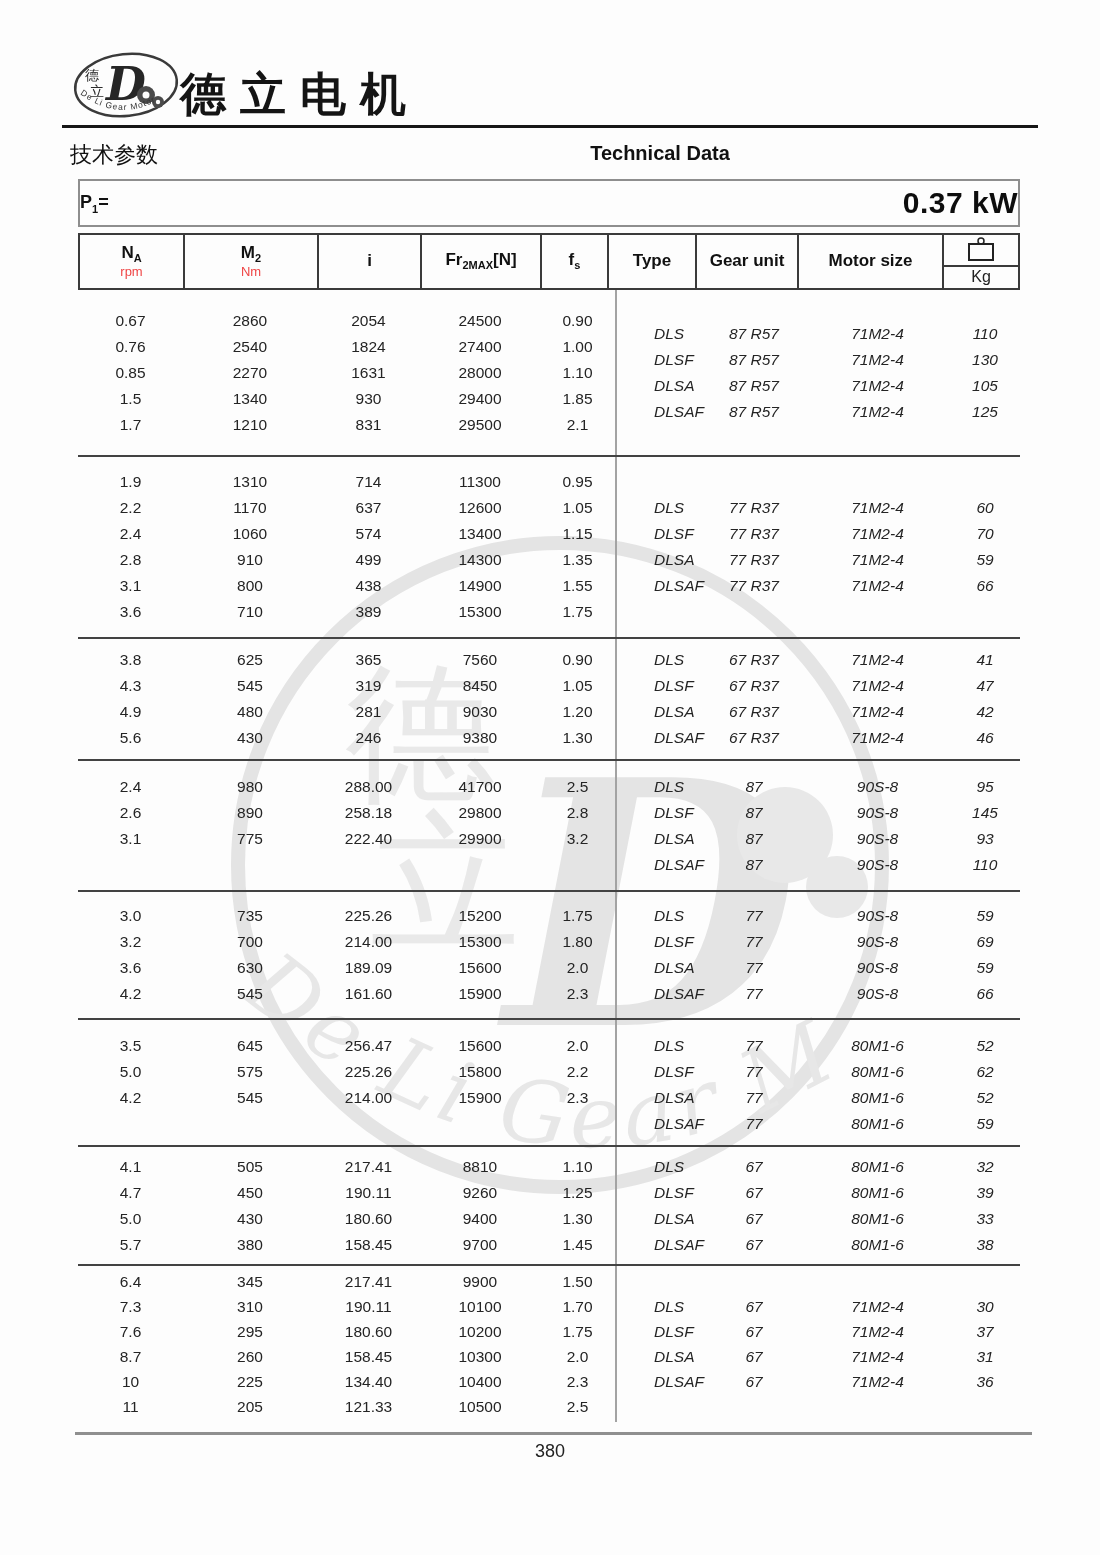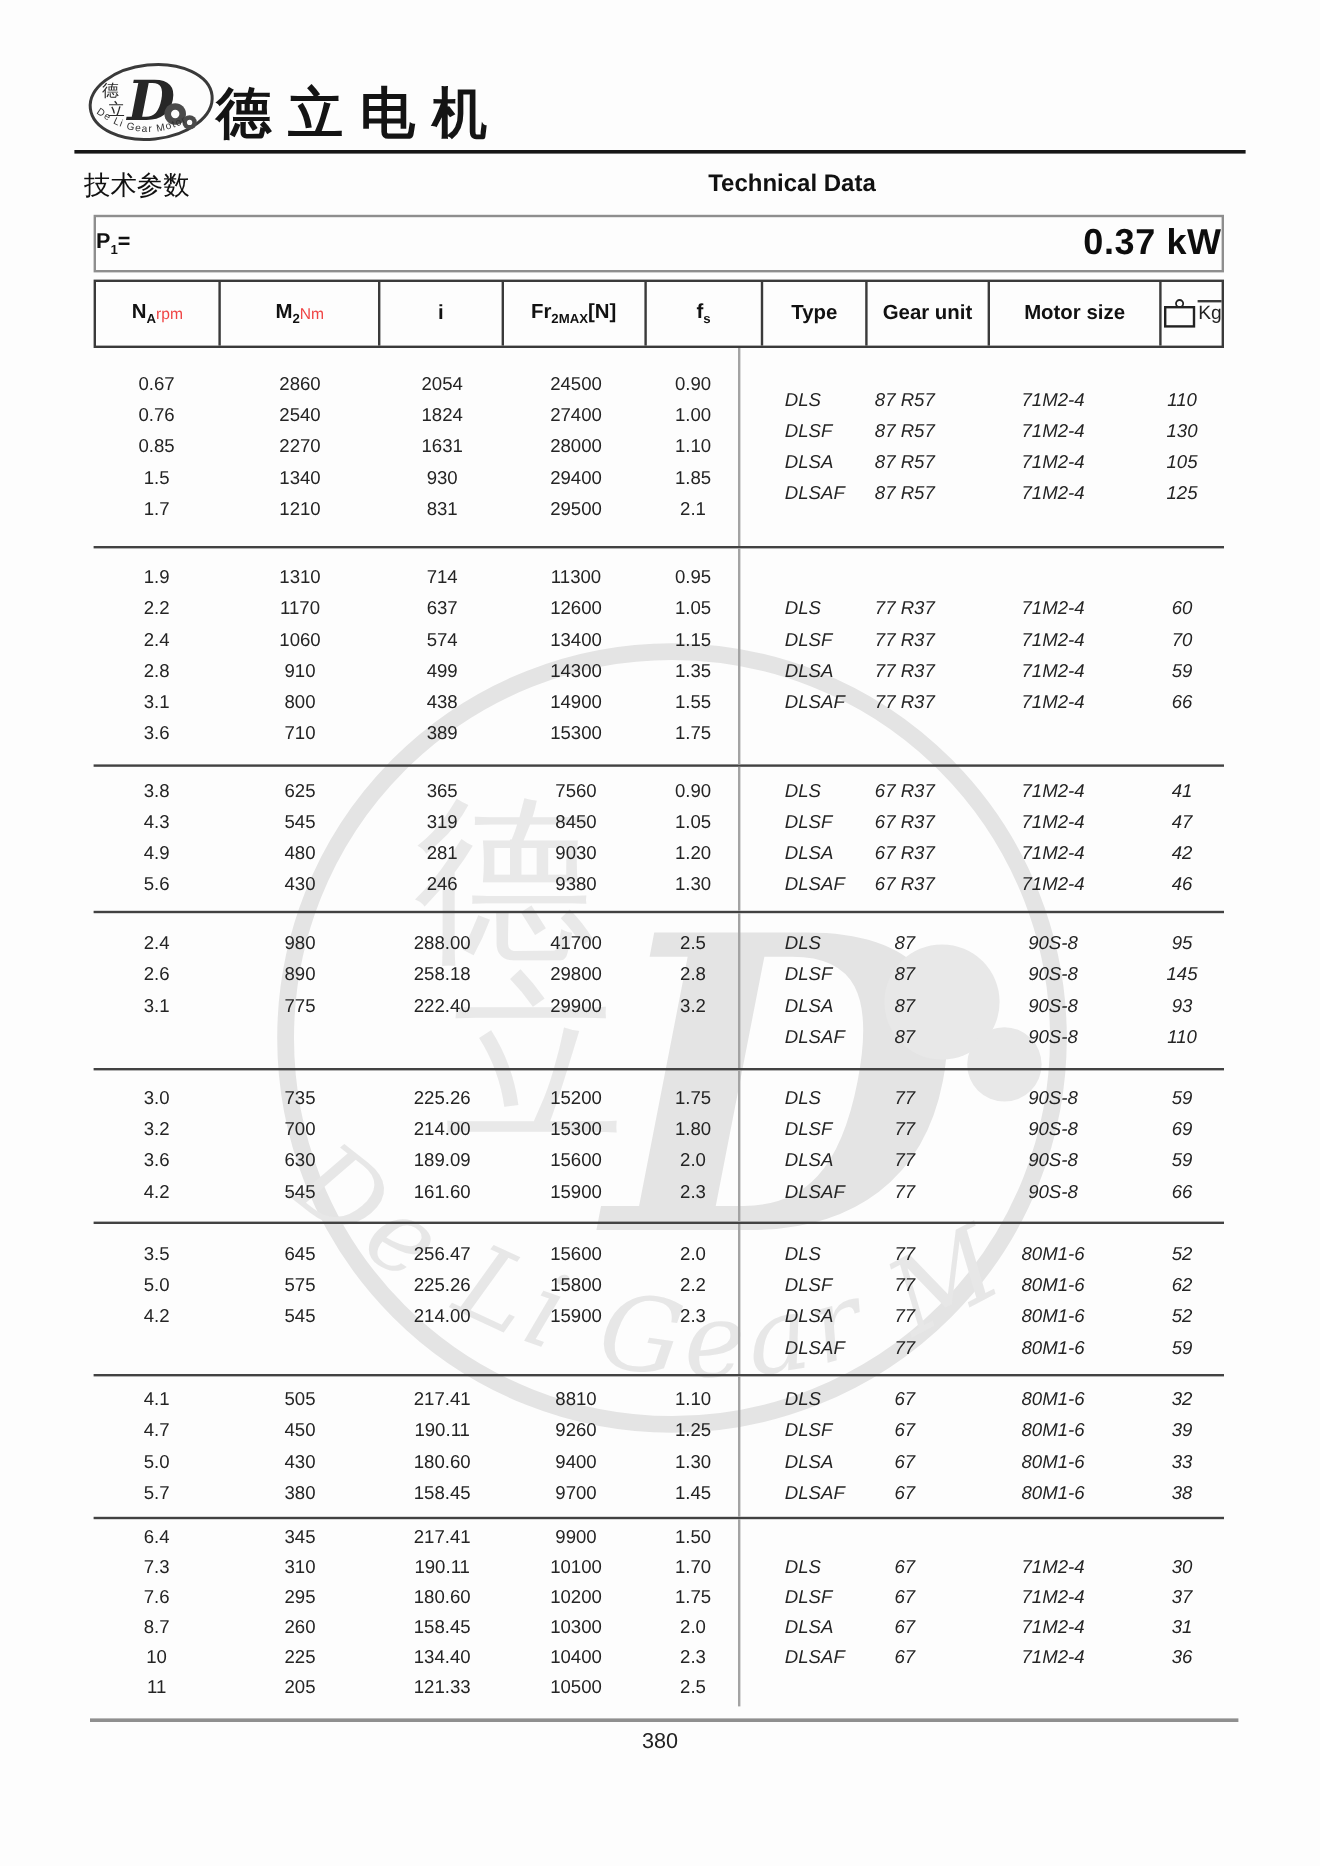--- a/index.html
+++ b/index.html
@@ -29,29 +29,29 @@
   .p-small{font-size:18px; font-weight:700; color:#111;}
   .p-small sub{font-size:11px; font-weight:700;}
   .p-big{font-size:30px; font-weight:700; color:#0d0d0d; letter-spacing:0.5px;}
   
   .thead{
     position:absolute; left:78px; top:233px; width:942px; height:57px; box-sizing:border-box;
     border:2px solid #3a3a3a; display:flex; z-index:2; background:transparent;
   }
   .th{
     box-sizing:border-box; border-right:2px solid #3a3a3a;
-    display:flex; flex-direction:row; align-items:center; justify-content:center;
+    display:flex; flex-direction:column; align-items:center; justify-content:center;
     line-height:1.1;
   }
   .th:last-child{border-right:none; flex:1;}
   .th-main{font-size:17px; font-weight:700; color:#111;}
   .th-main sub{font-size:11px; font-weight:700;}
   .th-unit{font-size:13px; color:#ef4444; margin-top:1px;}
   .w-na{width:105px}.w-m2{width:134px}.w-i{width:103px}.w-fr{width:120px}
-  .w-fs{width:98px}.w-type{width:88px}.w-gear{width:102px}.w-motor{width:145px}
+  .w-fs{width:67px}.w-type{width:88px}.w-gear{width:102px}.w-motor{width:145px}
   .th-kg{padding:0;}
   .kg-top{flex:1; display:flex; align-items:center; justify-content:center; width:100%;}
   .kg-label{width:100%; text-align:center; border-top:2px solid #3a3a3a; font-size:16px; padding:1px 0 2px 0;}
   
   .tbody{position:absolute; left:78px; top:290px; width:942px; z-index:1;}
   .block{display:flex; border-bottom:2px solid #424242;}
   .block:last-child{border-bottom:none;}
   .half{display:flex; flex-direction:column; justify-content:center;}
   .left-half{width:537px;}
   .right-half{width:403px; border-left:2px solid #a3a3a3;font-style:italic;}

